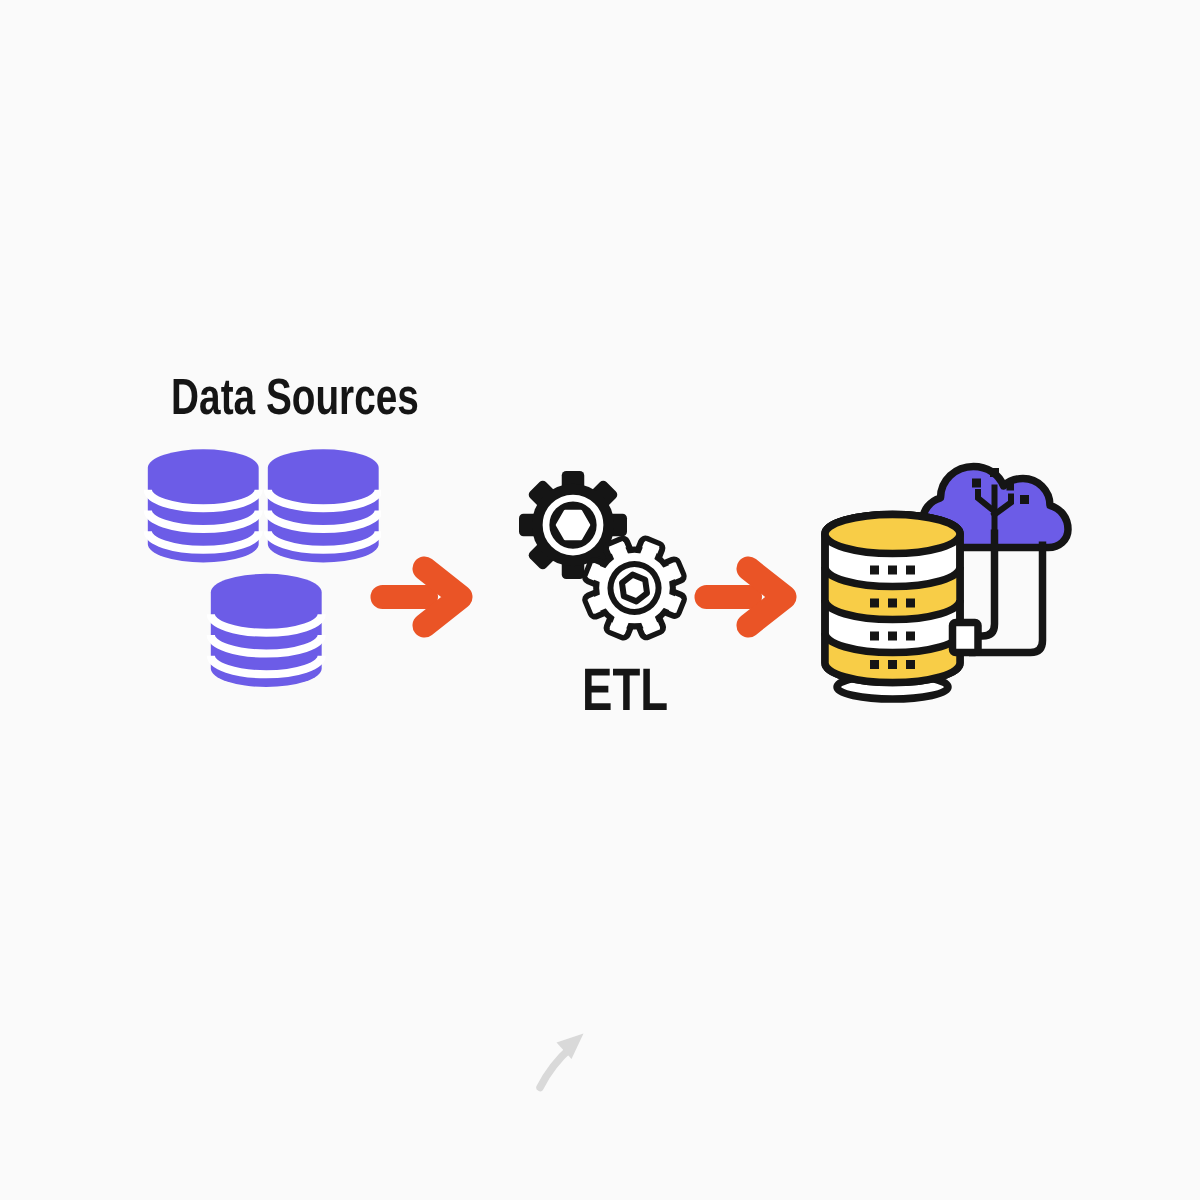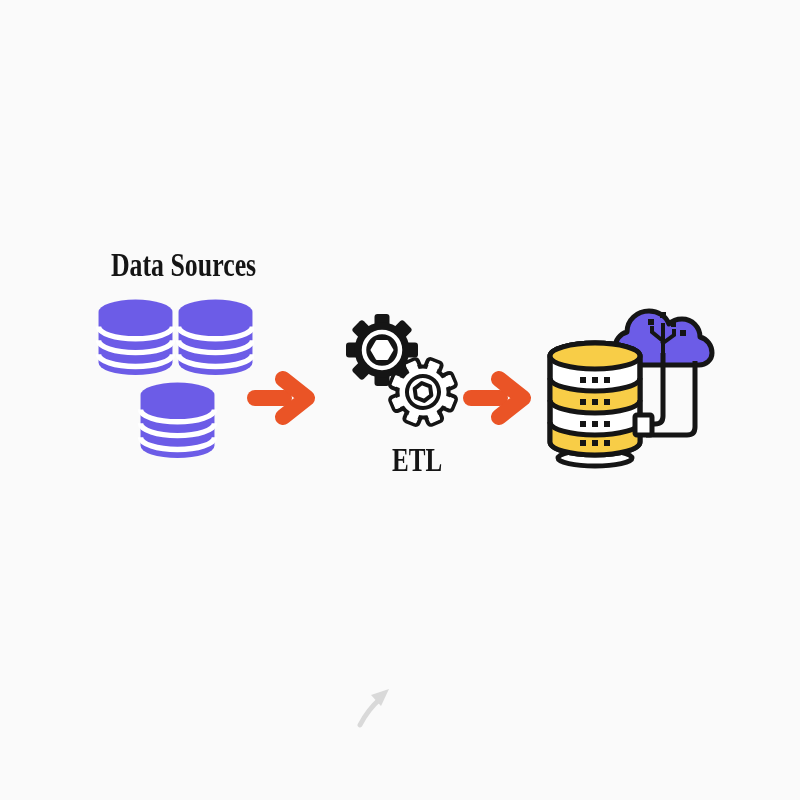--- a/index.html
+++ b/index.html
@@ -1,35 +1,35 @@
 <!DOCTYPE html>
 <html style="--c-purple: #6C5CE7; --c-yellow: #F8CD47; --c-orange: #EA5426; --c-ink: #151515; --c-white: #FFFFFF; --c-faint: #D9D9D9; --c-background: #FAFAFA;"><head>
 <meta charset="utf-8">
 <style>
   html,body{margin:0;padding:0;}
   body{
     width:800px;height:800px;overflow:hidden;
     background:var(--c-background,#FAFAFA);
     font-family:"Liberation Sans", sans-serif;
   }
-  .canvas{position:relative;width:634px;height:800px;font-family:Liberation Serif, serif;}
+  .canvas{position:relative;width:634px;height:800px;}
   .abs{position:absolute;}
   .title{
     position:absolute;
     text-align:center;
     font-weight:700;
     font-size:34px;
     line-height:36px;
     color:var(--c-ink,#151515);
     white-space:nowrap;
   }
   .cond{display:inline-block;transform:scaleX(0.76);transform-origin:50% 50%;white-space:nowrap;}
   .t-sources{left:88px;top:247px;width:184px;}
   .t-warehouse{left:518px;top:247px;width:194px;}
-  .t-etl{left:377px;top:442px;width:80px;font-size:33px;}
+  .t-etl{left:377px;top:442px;width:80px;font-size:40px;}
   
   .f-purple{fill:var(--c-purple)} .f-yellow{fill:var(--c-yellow)} .f-ink{fill:var(--c-ink)}
   .f-white{fill:var(--c-white)} .f-faint{fill:var(--c-faint)}
   .s-ink{stroke:var(--c-ink)} .s-white{stroke:var(--c-white)}
   .s-orange{stroke:var(--c-orange)} .s-faint{stroke:var(--c-faint)}
   .sep{fill:none;stroke:var(--c-white);stroke-width:7;}
 </style>
 </head>
 <body>
 

